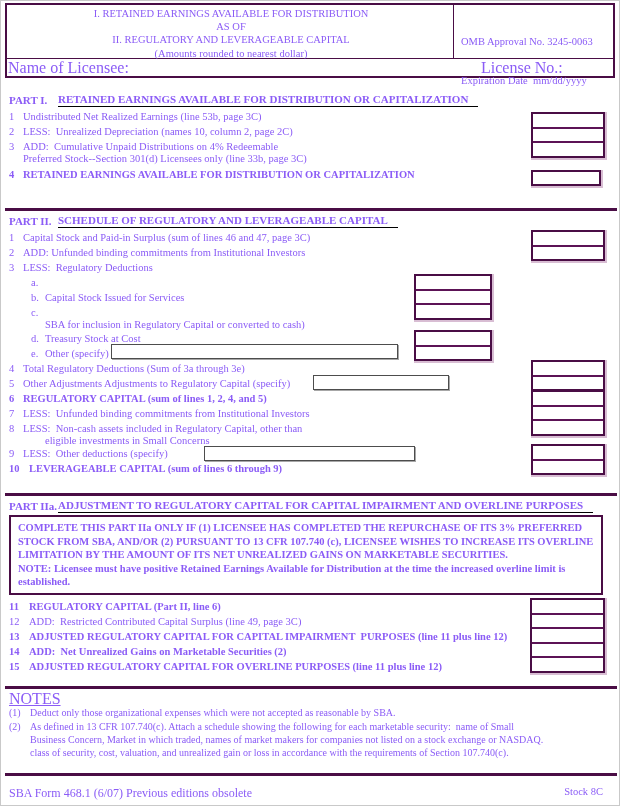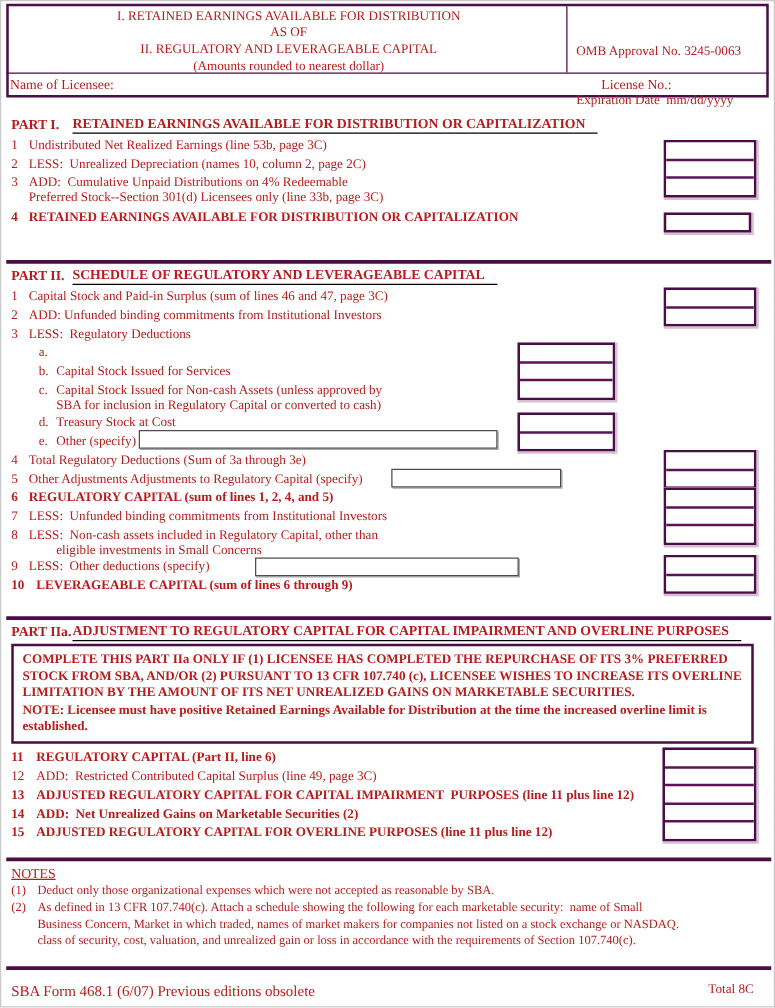--- a/index.html
+++ b/index.html
@@ -1,20 +1,20 @@
 <!DOCTYPE html>
 <html><head>
 <meta charset="utf-8">
 <style>
   html,body{margin:0;padding:0;background:#e8e8e8;}
   .page{position:relative;width:620px;height:806px;background:#ffffff;
-        font-family:"Liberation Serif","DejaVu Serif",serif;color:#b91c1c;
+        font-family:"Liberation Serif","DejaVu Serif",serif;color:#8b5cf6;
         border:1px solid #c9c9c9;box-sizing:border-box;overflow:hidden;}
   .abs{position:absolute;}
-  .t{font-size:11px;line-height:12px;white-space:pre;}
+  .t{font-size:16px;line-height:12px;white-space:pre;}
   .line{position:absolute;display:flex;gap:5px;font-size:10.5px;line-height:12px;white-space:pre;}
   .bold{font-weight:bold;}
   .n1{min-width:9px;}
   .n2{min-width:15px;}
   .sub{margin-left:22px;min-width:9px;}
   .cont{position:absolute;font-size:10.5px;line-height:12px;white-space:pre;}
   
   .hdrbox{left:4px;top:2px;width:610px;height:75px;border:2px solid #4a0d45;box-sizing:border-box;background:#fff;}
   .hdr-vline{left:452px;top:4px;height:53px;width:0;border-left:1px solid #4a0d45;}
   .hdr-hline{left:4px;top:57px;width:610px;height:0;border-top:1px solid #4a0d45;}
@@ -116,21 +116,20 @@
   </div>
   <div class="line" style="left:8px;top:276px;">
     <span class="sub">a.</span>
   </div>
   <div class="line" style="left:8px;top:291px;">
     <span class="sub">b.</span>
     <span>Capital Stock Issued for Services</span>
   </div>
   <div class="line" style="left:8px;top:306px;">
     <span class="sub">c.</span>
-    <span>Capital Stock Issued for Non-cash Assets (unless approved by</span>
   </div>
   <div class="cont" style="left:44px;top:318px;">SBA for inclusion in Regulatory Capital or converted to cash)</div>
   <div class="line" style="left:8px;top:332px;">
     <span class="sub">d.</span>
     <span>Treasury Stock at Cost</span>
   </div>
   <div class="line" style="left:8px;top:347px;">
     <span class="sub">e.</span>
     <span>Other (specify)</span>
   </div>
@@ -245,15 +244,15 @@
   </div>
   <div class="noteline" style="left:29px;top:733px;">
     <span>Business Concern, Market in which traded, names of market makers for companies not listed on a stock exchange or NASDAQ.</span>
   </div>
   <div class="noteline" style="left:29px;top:746px;justify-content:flex-end;">
     <span>class of security, cost, valuation, and unrealized gain or loss in accordance with the requirements of Section 107.740(c).</span>
   </div>
 
   <div class="sep" style="top:772px;"></div>
   <div class="footer-l">SBA Form 468.1 (6/07) Previous editions obsolete</div>
-  <div class="footer-r">Total 8C</div>
+  <div class="footer-r">Stock 8C</div>
 
 </div>
 
 </body></html>

